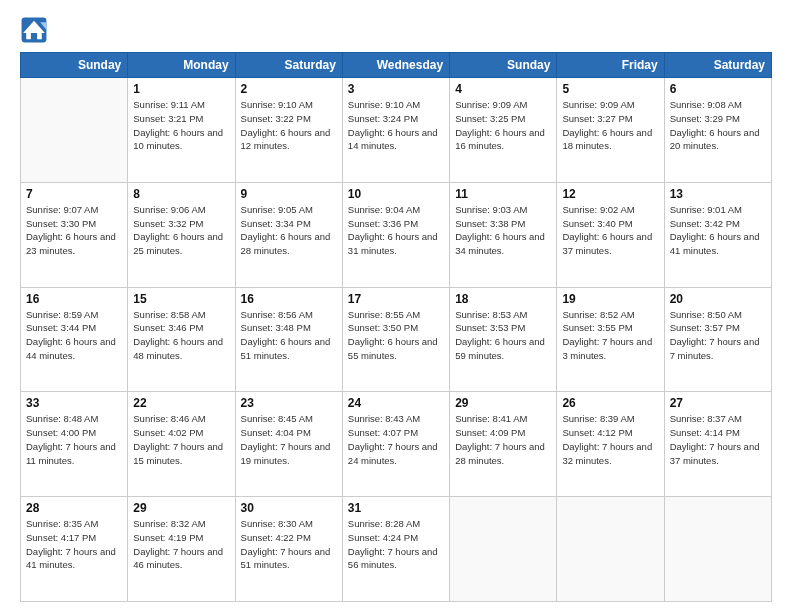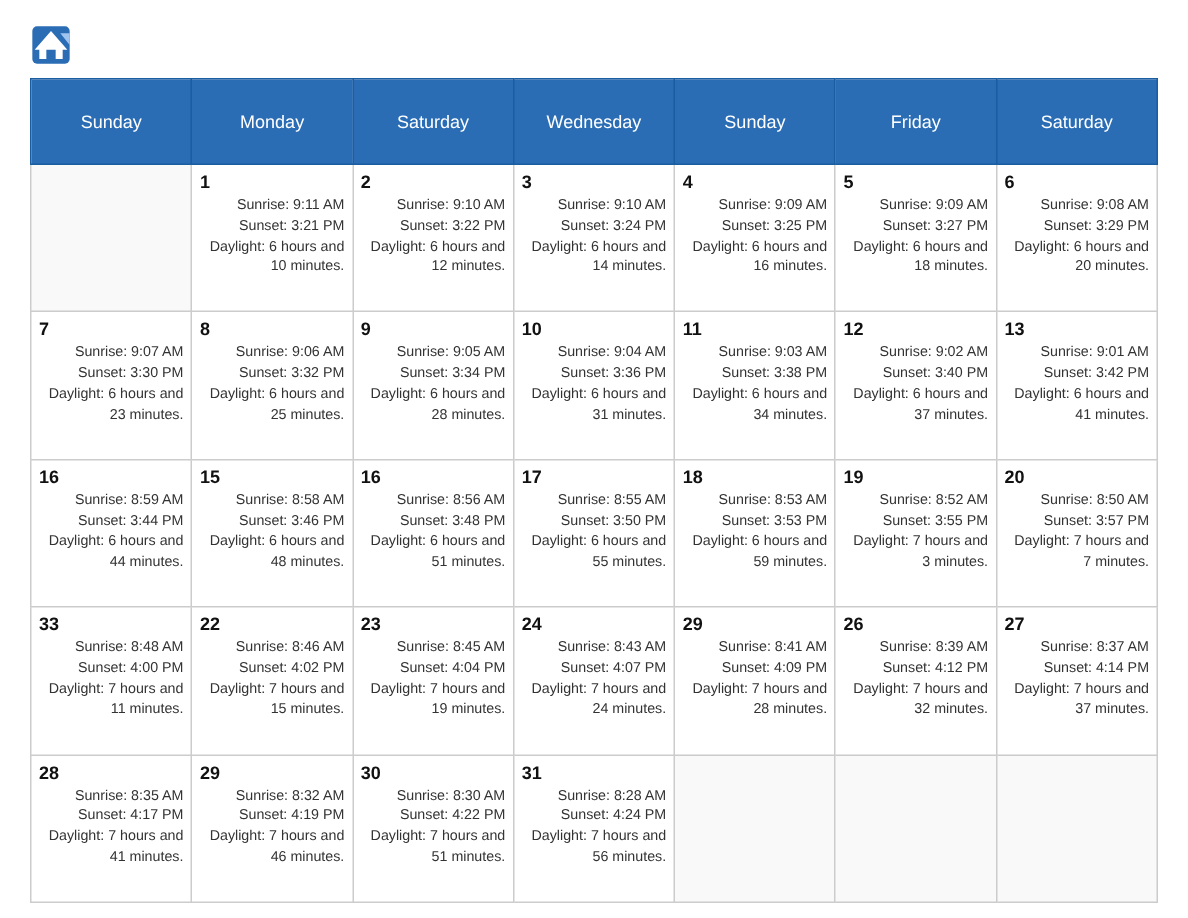--- a/index.html
+++ b/index.html
@@ -55,23 +55,23 @@
     }
     .calendar-table {
       width: 100%;
       border-collapse: collapse;
       flex: 1;
     }
     .calendar-table thead tr th {
       background-color: #2a6db5;
       color: #fff;
       font-size: 12px;
-      font-weight: normal;
-      padding: 21px 6px;
-      text-align: center;
+      font-weight: bold;
+      padding: 5px 6px;
+      text-align: right;
       border: 1px solid #1a5da0;
     }
     .calendar-table tbody tr td {
       border: 1px solid #ccc;
       vertical-align: top;
       padding: 4px 5px;
       font-size: 10px;
       color: #222;
       width: calc(100% / 7);
       height: 88px;
@@ -82,21 +82,20 @@
     .day-number {
       font-size: 12px;
       font-weight: bold;
       color: #111;
       margin-bottom: 2px;
     }
     .day-info {
       font-size: 9.5px;
       color: #333;
       line-height: 1.45;
-      text-align: right;
     }
   </style>
 </head>
 <body>
 
 <div class="page">
   <div class="header">
     <div class="logo">
       <svg class="logo-icon" viewBox="0 0 36 36">
         <rect x="2" y="2" width="32" height="32" rx="4" fill="#2a6db5"></rect>

